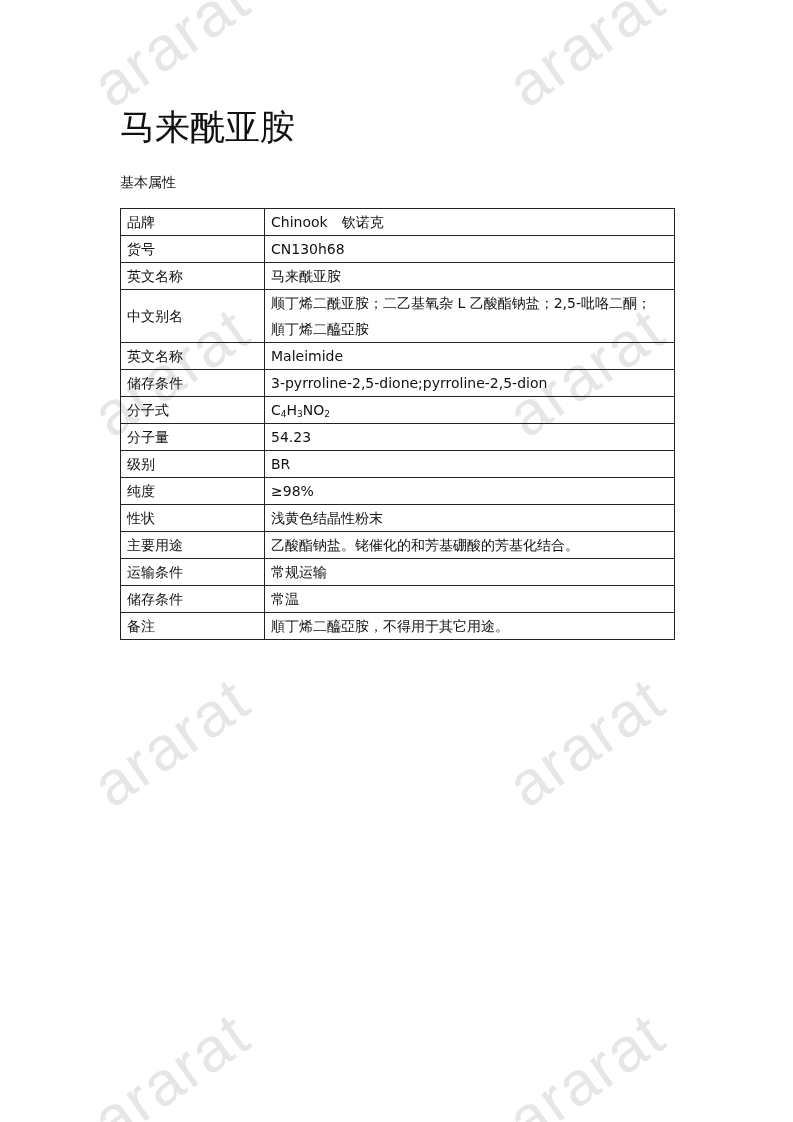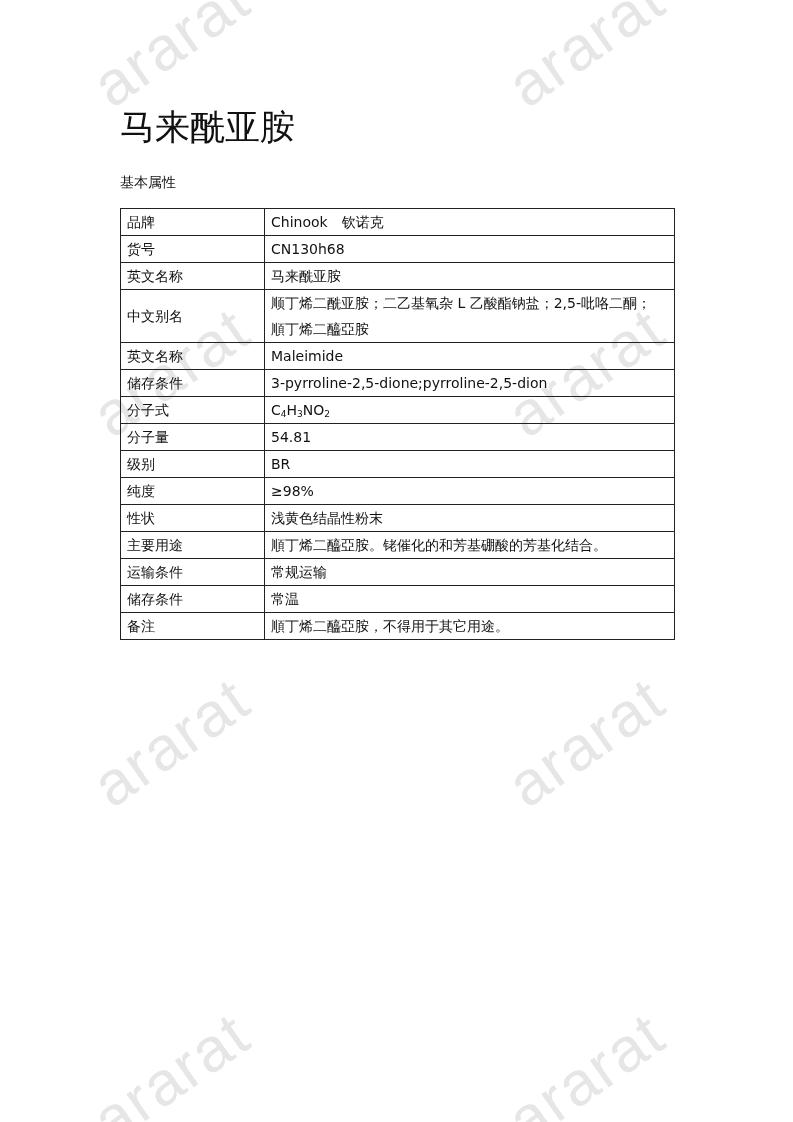--- a/index.html
+++ b/index.html
@@ -64,37 +64,37 @@
       <tr>
         <td class="k">储存条件</td>
         <td class="v">3-pyrroline-2,5-dione;pyrroline-2,5-dion</td>
       </tr>
       <tr>
         <td class="k">分子式</td>
         <td class="v"><span>C</span><sub>4</sub><span>H</span><sub>3</sub><span>NO</span><sub>2</sub></td>
       </tr>
       <tr>
         <td class="k">分子量</td>
-        <td class="v">54.81</td>
+        <td class="v">54.23</td>
       </tr>
       <tr>
         <td class="k">级别</td>
         <td class="v">BR</td>
       </tr>
       <tr>
         <td class="k">纯度</td>
         <td class="v">≥98%</td>
       </tr>
       <tr>
         <td class="k">性状</td>
         <td class="v">浅黄色结晶性粉末</td>
       </tr>
       <tr>
         <td class="k">主要用途</td>
-        <td class="v">順丁烯二醯亞胺。铑催化的和芳基硼酸的芳基化结合。</td>
+        <td class="v">乙酸酯钠盐。铑催化的和芳基硼酸的芳基化结合。</td>
       </tr>
       <tr>
         <td class="k">运输条件</td>
         <td class="v">常规运输</td>
       </tr>
       <tr>
         <td class="k">储存条件</td>
         <td class="v">常温</td>
       </tr>
       <tr>

